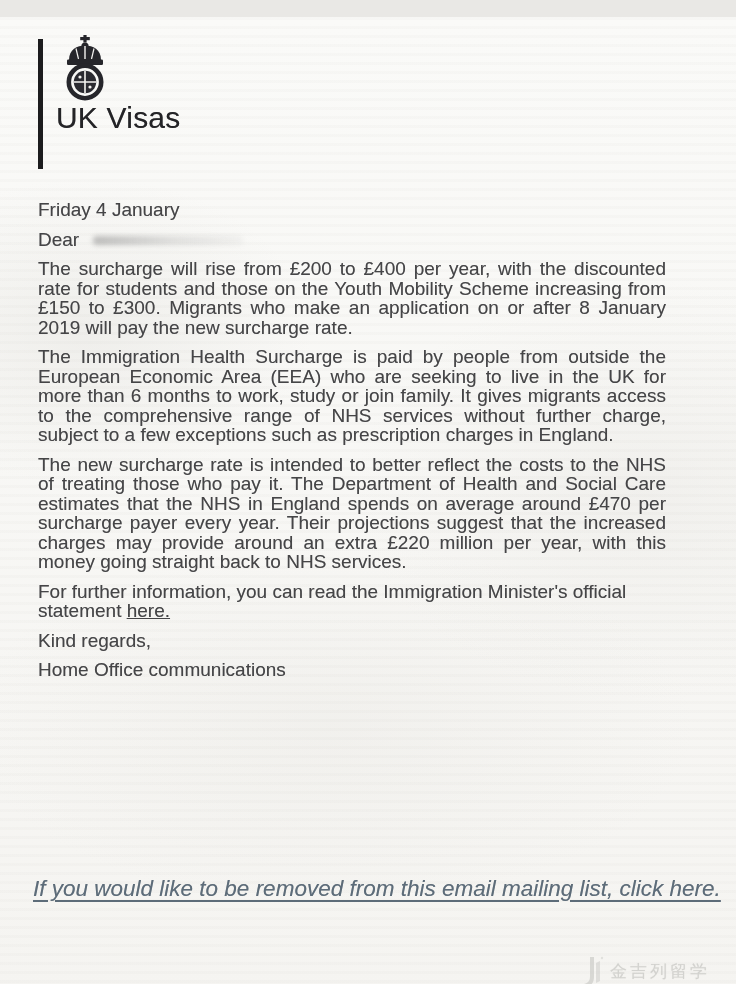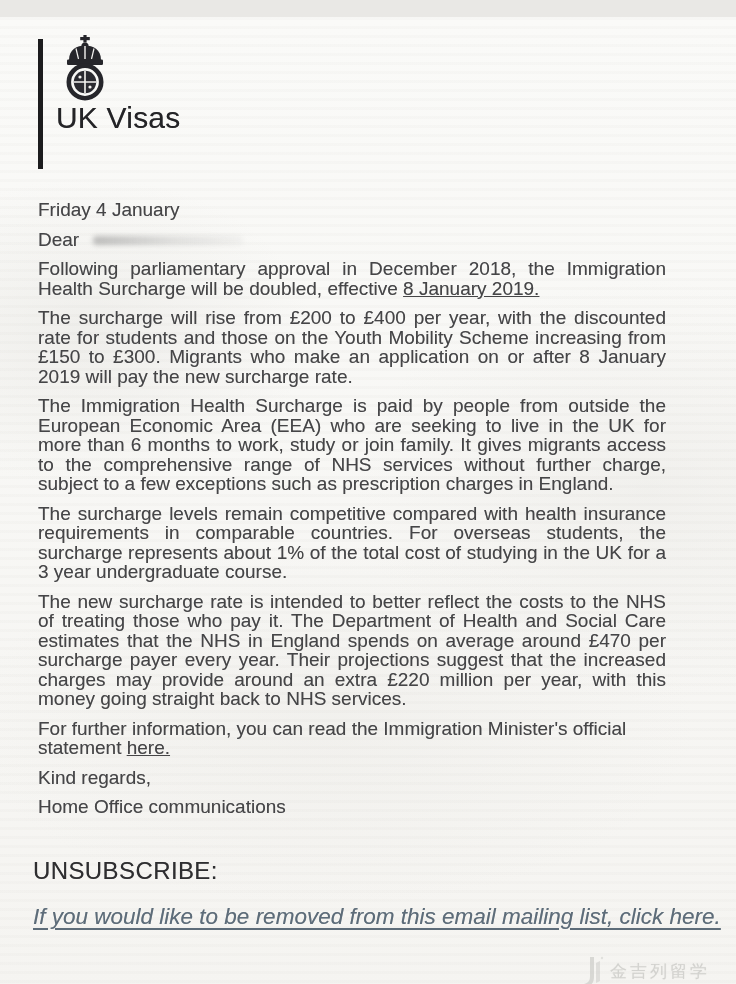--- a/index.html
+++ b/index.html
@@ -112,40 +112,37 @@
     <div class="brand">
       <div>UK Visas</div>
     </div>
   </div>
 
   <div class="letter">
     <p class="date-line no-just">Friday 4 January</p>
 
     <p class="dear-line no-just"><span>Dear</span><span class="redacted"></span></p>
 
-    <p><span>Following parliamentary approval in December 2018, the Immigration Health Surcharge will be doubled, effective </span><a class="inline-link">8 January 2019.</a></p>
 
     <p>The surcharge will rise from £200 to £400 per year, with the discounted rate for students and those on the Youth Mobility Scheme increasing from £150 to £300. Migrants who make an application on or after 8 January 2019 will pay the new surcharge rate.</p>
 
     <p>The Immigration Health Surcharge is paid by people from outside the European Economic Area (EEA) who are seeking to live in the UK for more than 6 months to work, study or join family. It gives migrants access to the comprehensive range of NHS services without further charge, subject to a few exceptions such as prescription charges in England.</p>
 
-    <p>The surcharge levels remain competitive compared with health insurance requirements in comparable countries. For overseas students, the surcharge represents about 1% of the total cost of studying in the UK for a 3 year undergraduate course.</p>
 
     <p>The new surcharge rate is intended to better reflect the costs to the NHS of treating those who pay it. The Department of Health and Social Care estimates that the NHS in England spends on average around £470 per surcharge payer every year. Their projections suggest that the increased charges may provide around an extra £220 million per year, with this money going straight back to NHS services.</p>
 
     <p class="no-just"><span>For further information, you can read the Immigration Minister's official statement </span><a class="inline-link">here.</a></p>
 
 
     <p class="no-just closing-line">Kind regards,</p>
 
     <p class="no-just signature-line">Home Office communications</p>
   </div>
 
   <div class="unsubscribe">
-    <div class="unsub-heading">UNSUBSCRIBE:</div>
     <a class="unsub-link">If you would like to be removed from this email mailing list, click here.</a>
   </div>
 
   <div class="watermark">
     <span class="wm-glyph">
       <svg width="26" height="34" viewBox="0 0 26 34" fill="none">
         <g fill="#c2c2be">
           <path d="M9 2 L13 2 L13 22 C13 28 10 31 4 32 L3 29 C7 28 9 26 9 21 Z"></path>
           <path d="M15 8 L19 6 L19 26 L15 28 Z" opacity="0.8"></path>
           <circle cx="21" cy="3" r="1.2" opacity="0.7"></circle>

